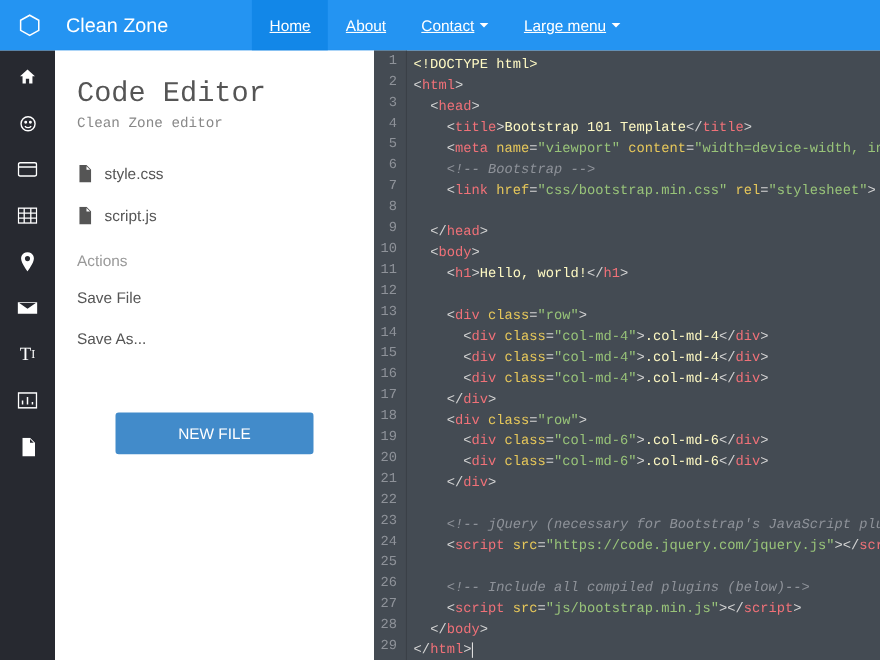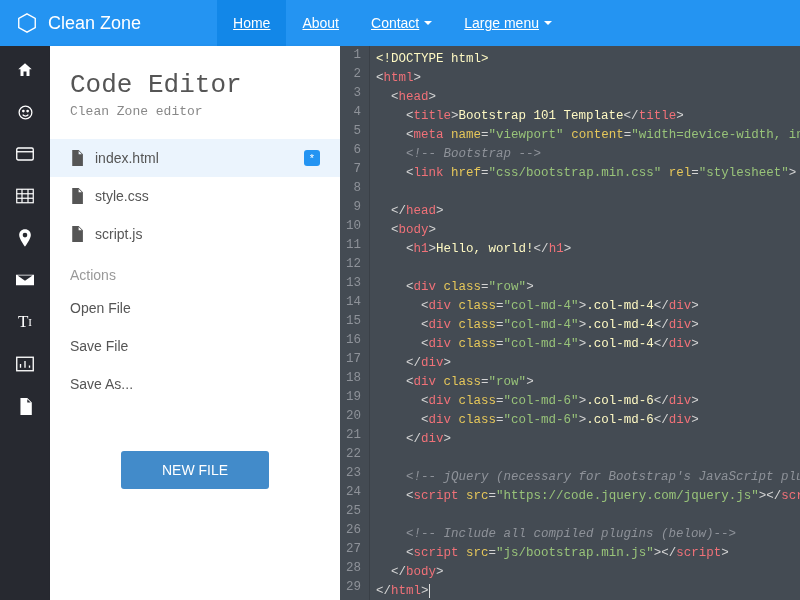--- a/index.html
+++ b/index.html
@@ -1,39 +1,39 @@
 <!DOCTYPE html>
 <html><head>
 <meta charset="utf-8">
 <style>
 * { margin: 0; padding: 0; box-sizing: border-box; }
 body { font-family: "Segoe UI", Arial, sans-serif; width: 800px; height: 600px; overflow: hidden; background: #fff; }
 .topbar { height: 46px; background: #2494f2; display: flex; align-items: center; color: #fff; }
-.brand { display: flex; align-items: center; padding: 0 16px; font-size: 18px; font-weight: 300; gap: 10px; }
+.brand { display: flex; align-items: center; padding: 0 16px; font-size: 18px; font-weight: 300; gap: 22px; }
 .brand svg { display: block; }
 .nav { display: flex; height: 100%; }
 .nav-item { padding: 0 16px; display: flex; align-items: center; font-size: 14px; cursor: pointer; gap: 5px; }
 .nav-item.active { background: #1287e8; }
 .caret { width: 0; height: 0; border-left: 4px solid transparent; border-right: 4px solid transparent; border-top: 4px solid #fff; }
 .main { display: flex; height: 554px; }
 .iconbar { width: 50px; background: #272930; display: flex; flex-direction: column; align-items: center; padding-top: 14px; gap: 22px; }
 .iconbar .ic { color: #fff; cursor: pointer; display:flex; align-items:center; justify-content:center; width:22px; height:20px; }
 .sidepanel { width: 290px; background: #fff; display: flex; flex-direction: column; box-shadow: 1px 0 3px rgba(0,0,0,0.05); }
 .sp-head { padding: 24px 20px 18px 20px; font-family: Liberation Mono, monospace; }
 .sp-title { font-size: 26px; color: #555; font-weight: 300; }
 .sp-sub { font-size: 13px; color: #888; margin-top: 4px; }
 .file-list { margin-top: 2px; }
 .file-item { display: flex; align-items: center; padding: 11px 20px; font-size: 14px; color: #555; cursor: pointer; }
 .file-item.active { background: #ebf4fd; }
 .file-ic { margin-right: 12px; display:flex; }
 .file-badge { margin-left: auto; background: #2494f2; color: #fff; font-size: 11px; padding: 2px 6px; border-radius: 3px; }
 .actions-head { padding: 14px 20px 6px 20px; font-size: 14px; color: #999; }
 .action-item { padding: 11px 20px; font-size: 14px; color: #555; cursor: pointer; }
 .newfile-wrap { padding: 18px 20px; margin-top: auto; margin-top: 30px; }
-.newfile-btn { width: 148px; margin: 0 auto; display: block; background: #428bca; color: #fff; border: none; padding: 11px 0; font-size: 14px; border-radius: 3px; cursor: pointer; }
+.newfile-btn { width: 180px; margin: 0 auto; display: block; background: #428bca; color: #fff; border: none; padding: 11px 0; font-size: 14px; border-radius: 3px; cursor: pointer; }
 .editor { flex: 1; background: #444b53; color: #eee; font-family: Consolas, "Courier New", monospace; font-size: 12.5px; display: flex; overflow: hidden; }
 .gutter { background: #444b53; color: #8e9299; text-align: right; padding: 0 8px 4px 6px; line-height: 19px; user-select: none; border-right: 1px solid #3a4047; }
 .code { padding: 4px 6px; line-height: 19px; white-space: pre; }
 .t-tag { color: #f07178; }
 .t-attr { color: #e6c75a; }
 .t-str { color: #98c379; }
 .t-txt { color: #fef9c3; }
 .t-cmt { color: #8e9299; font-style: italic; }
 .t-p { color: #d4d4d4; }
 .cursor { border-left: 1px solid #ddd; }
@@ -123,48 +123,38 @@
         </svg>
       </span>
   </div>
 
   <div class="sidepanel">
     <div class="sp-head">
       <div class="sp-title">Code Editor</div>
       <div class="sp-sub">Clean Zone editor</div>
     </div>
     <div class="file-list">
-      <div class="file-item active">
-        <span class="file-ic">
-            <svg width="13" height="16" viewBox="0 0 24 30" fill="#555">
-              <path d="M4 0v30h20V8l-8-8H4zm12 2l6 6h-6V2z"></path>
-            </svg>
-          </span>
-        <span>index.html</span>
-        <span class="file-badge">*</span>
-      </div>
       <div class="file-item">
         <span class="file-ic">
             <svg width="13" height="16" viewBox="0 0 24 30" fill="#555">
               <path d="M4 0v30h20V8l-8-8H4zm12 2l6 6h-6V2z"></path>
             </svg>
           </span>
         <span>style.css</span>
       </div>
       <div class="file-item">
         <span class="file-ic">
             <svg width="13" height="16" viewBox="0 0 24 30" fill="#555">
               <path d="M4 0v30h20V8l-8-8H4zm12 2l6 6h-6V2z"></path>
             </svg>
           </span>
         <span>script.js</span>
       </div>
     </div>
     <div class="actions-head">Actions</div>
-    <div class="action-item">Open File</div>
     <div class="action-item">Save File</div>
     <div class="action-item">Save As...</div>
     <div class="newfile-wrap">
       <button class="newfile-btn">NEW FILE</button>
     </div>
   </div>
 
   <div class="editor">
     <div class="gutter" id="gutter">1
 2

